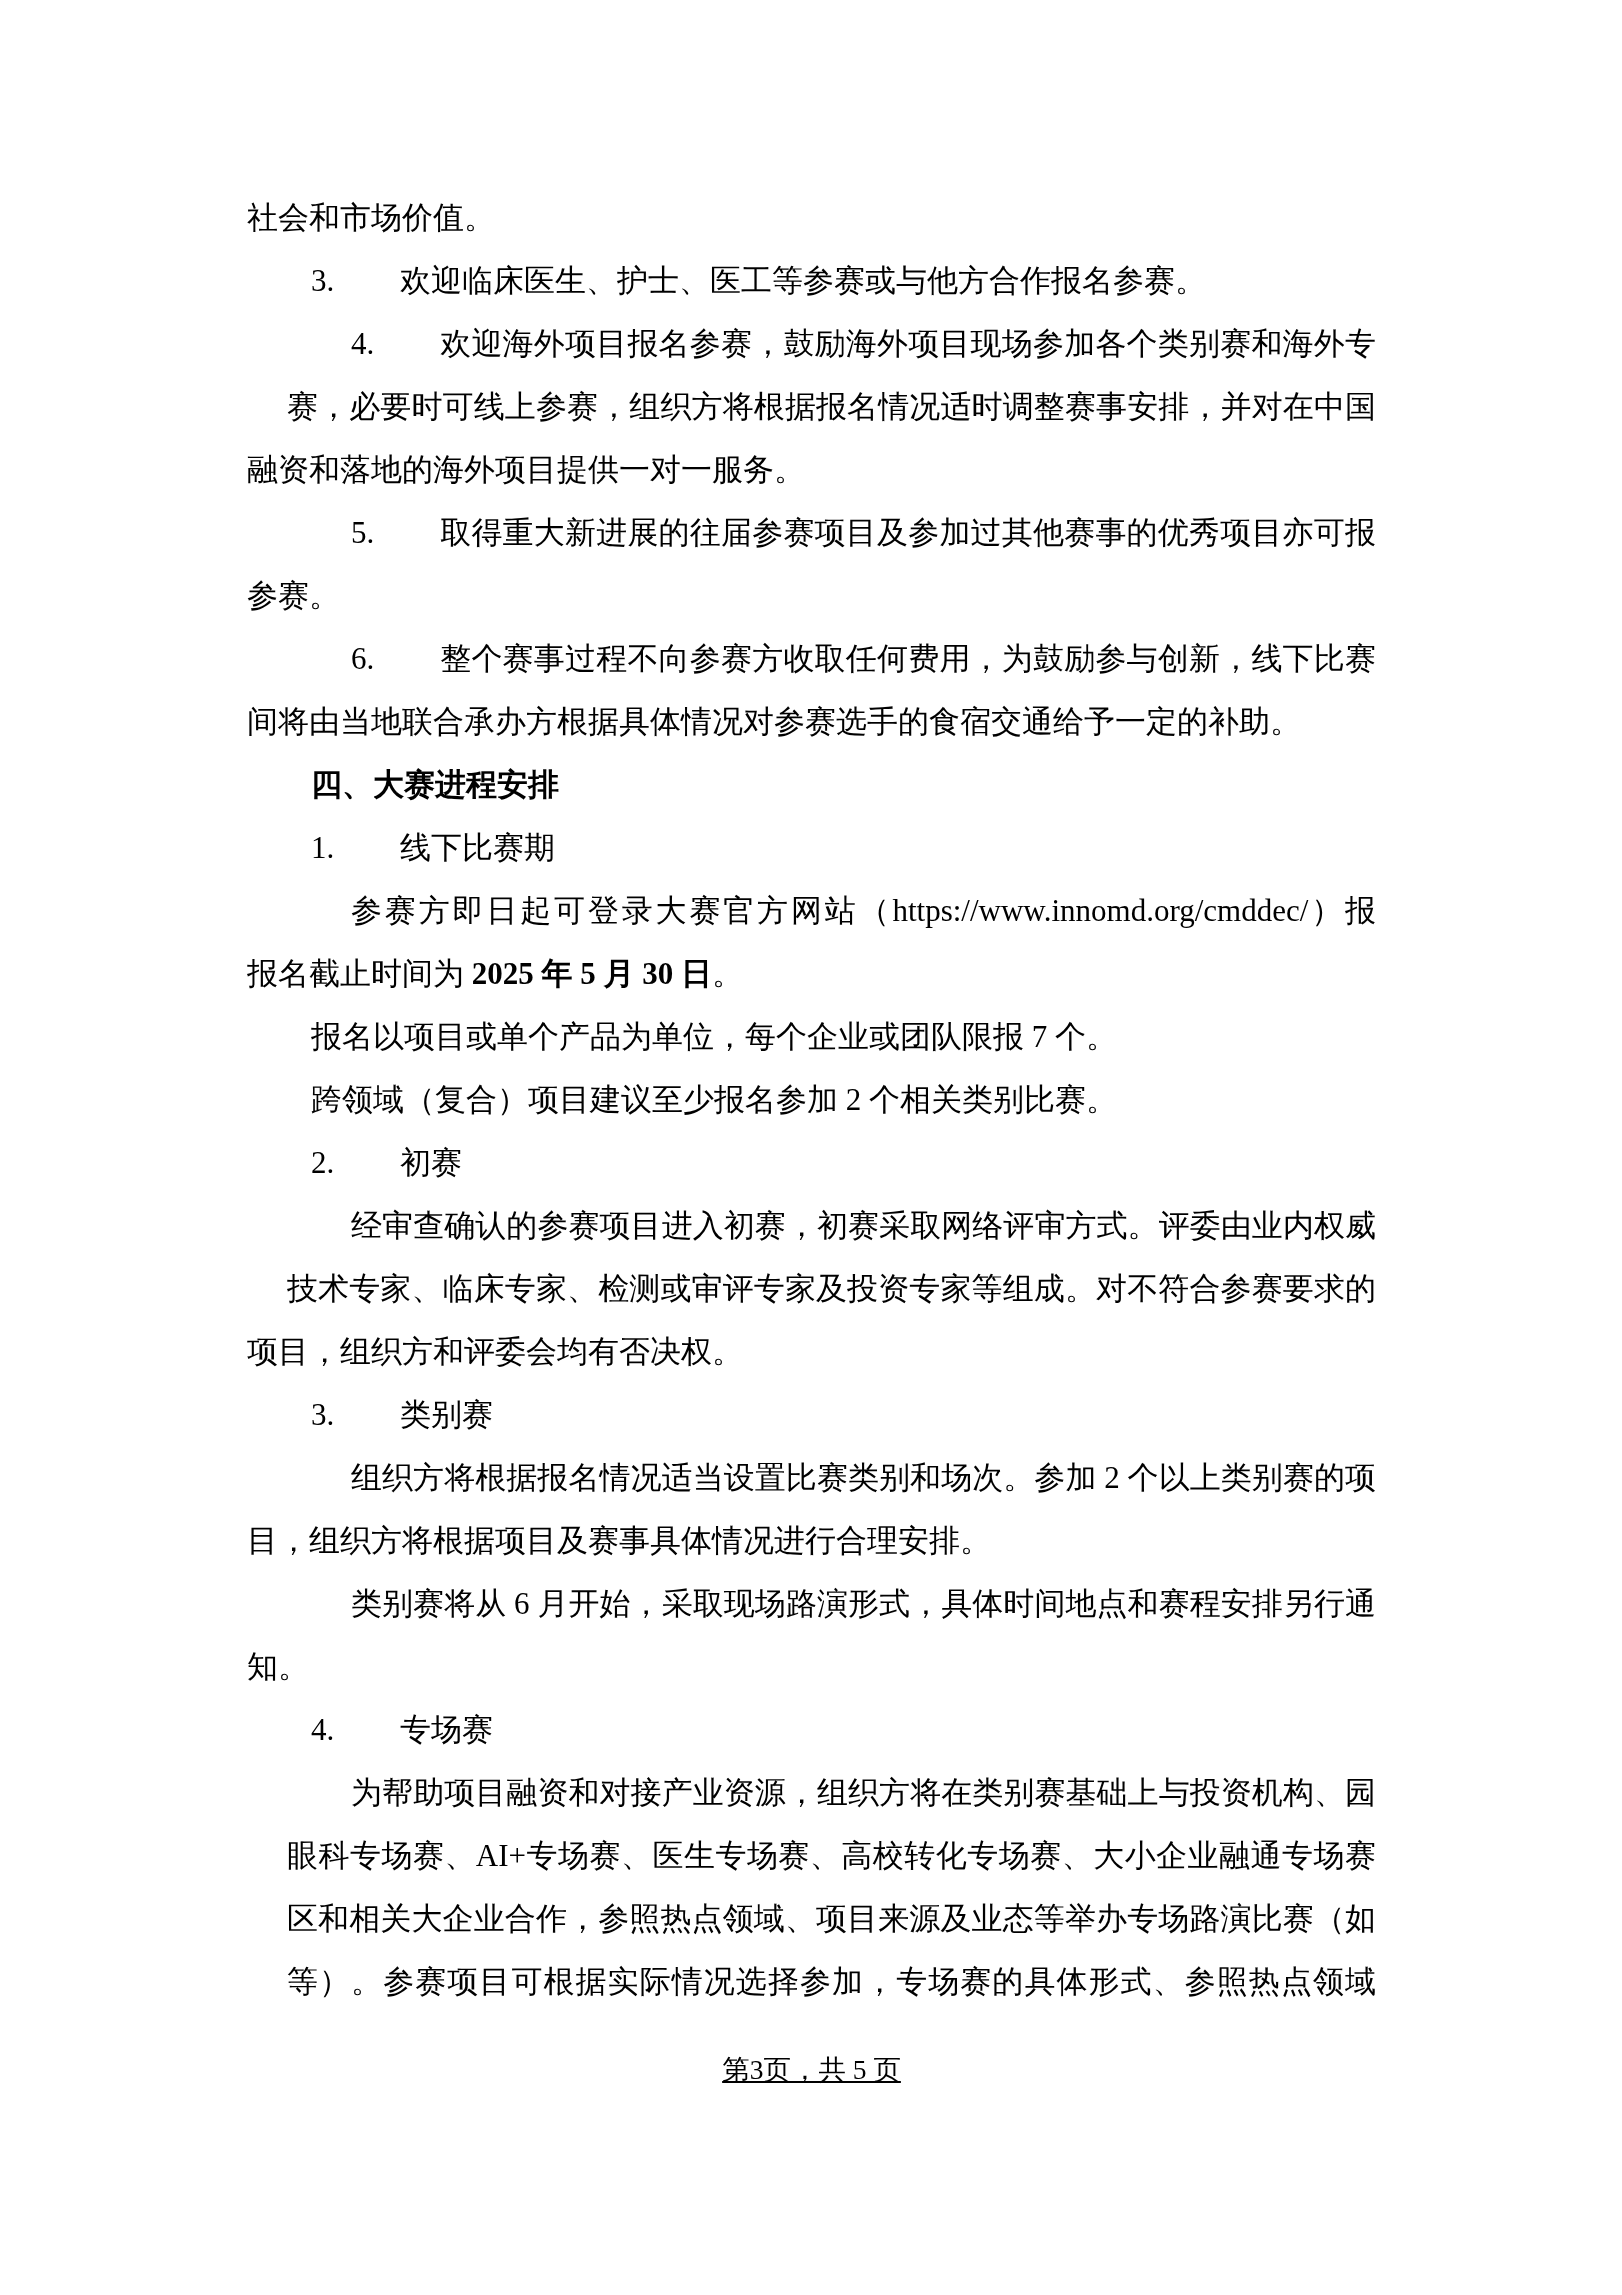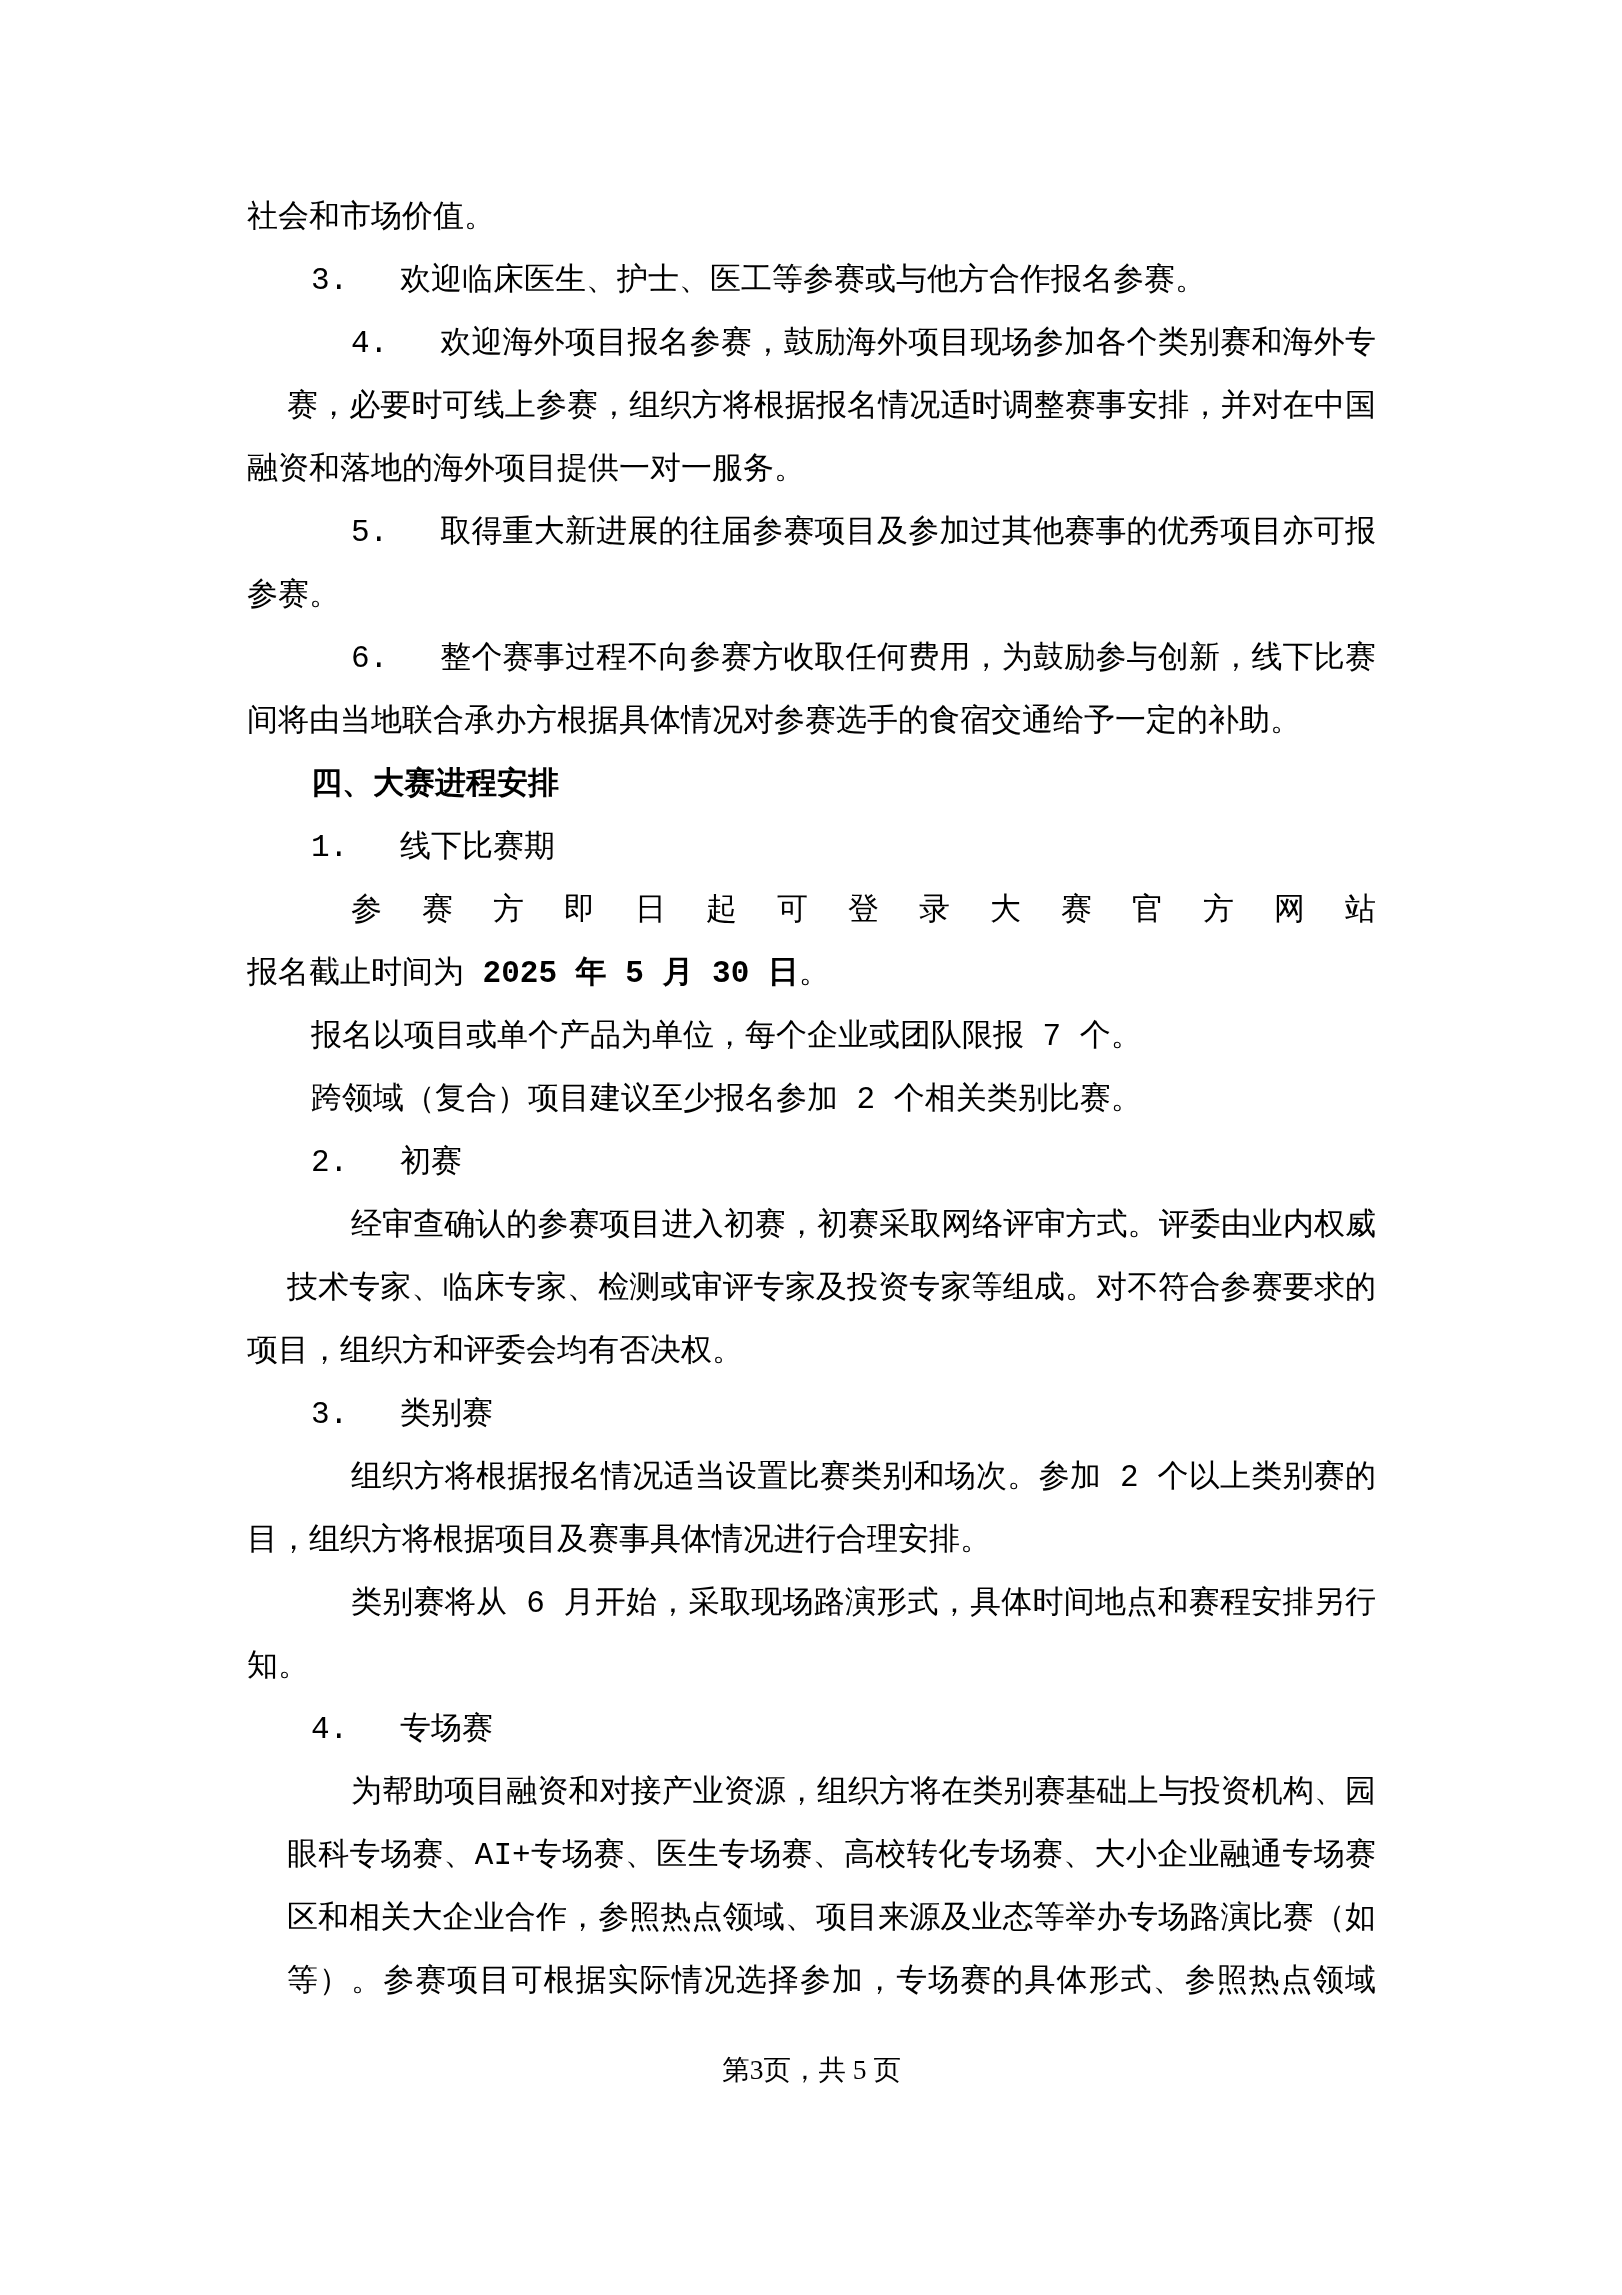--- a/index.html
+++ b/index.html
@@ -21,21 +21,20 @@
     left: 247px;
     top: 186px;
     width: 1129px;
   }
   .line {
     height: 63px;
     line-height: 63px;
     font-size: 31px;
     overflow: hidden;
     text-align: left;
-    font-family: Liberation Mono, monospace;
   }
   .line.item,
   .line.indent,
   .line.heading {
     padding-left: 64px;
   }
   .line.heading {
     font-weight: bold;
   }
   .line.justify {
@@ -54,20 +53,21 @@
   }
   .footer {
     position: absolute;
     top: 2047px;
     left: 0;
     width: 1623px;
     height: 46px;
     line-height: 46px;
     text-align: center;
     font-size: 27.5px;
+    text-decoration: underline;
   }
 </style>
 </head>
 <body>
 
 <div class="page">
   <div class="doc-content">
       <div class="line plain">社会和市场价值。</div>
       <div class="line item"><span class="num">3.</span><span>欢迎临床医生、护士、医工等参赛或与他方合作报名参赛。</span></div>
       <div class="line item justify"><span class="num">4.</span><span>欢迎海外项目报名参赛，鼓励海外项目现场参加各个类别赛和海外专场</span></div>

